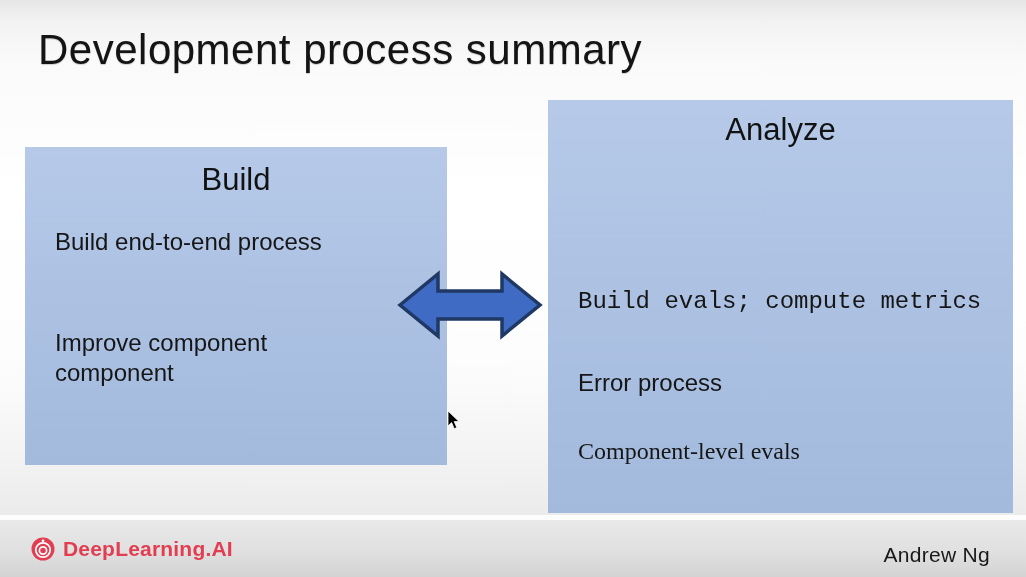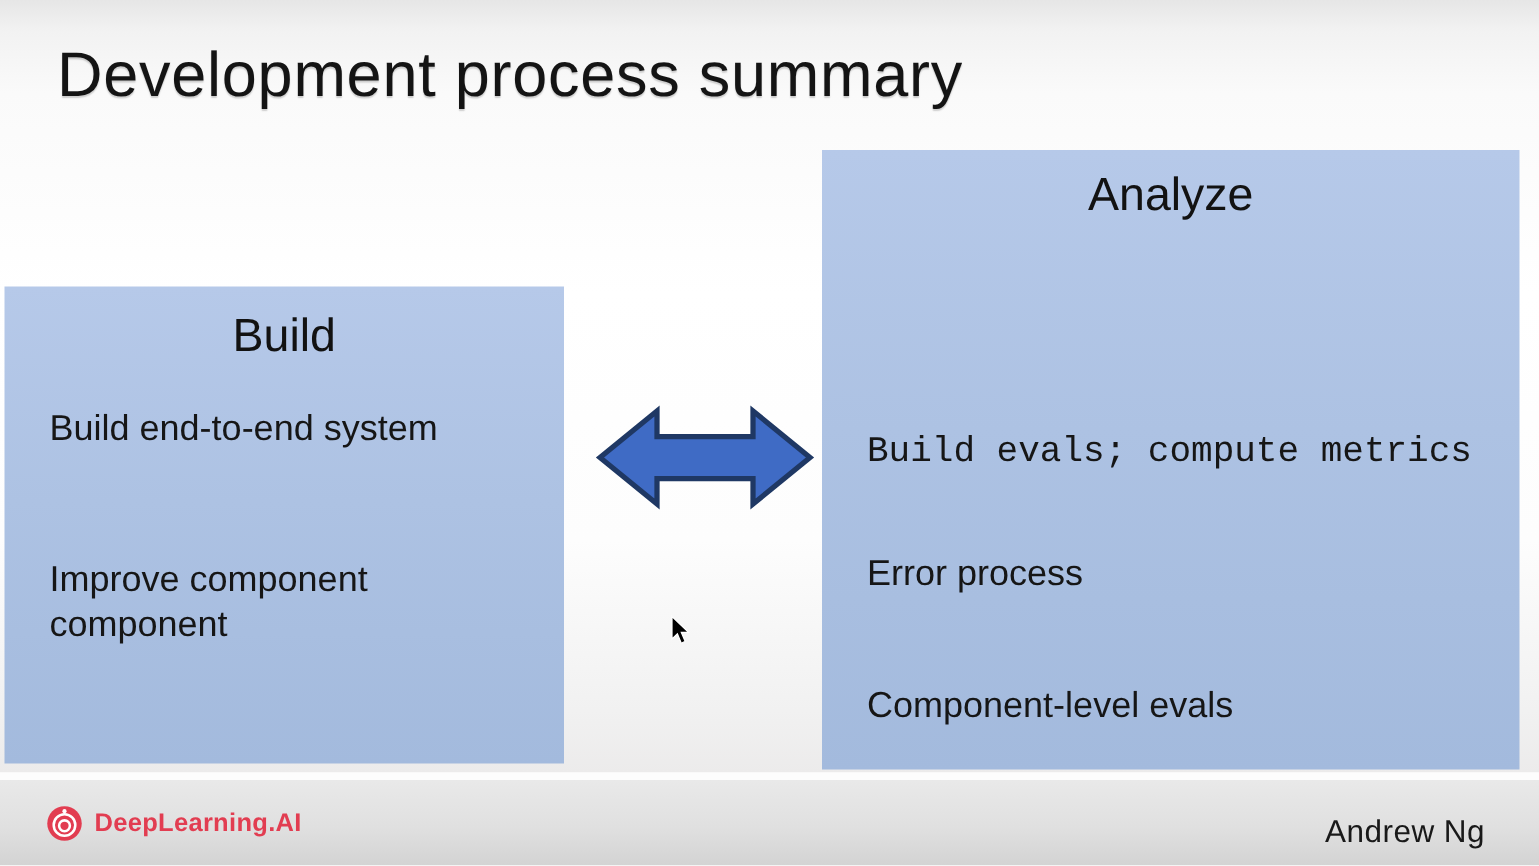--- a/index.html
+++ b/index.html
@@ -36,22 +36,22 @@
     letter-spacing: 0.5px;
     color: #141414;
     text-shadow: 0 1px 1px rgba(0,0,0,0.18);
     white-space: nowrap;
   }
   .box {
     position: absolute;
     background: linear-gradient(180deg, #b6c9e9 0%, #adc2e3 45%, #a3badd 100%);
   }
   .box-build {
-    left: 3px; top: 147px;
-    width: 373px; height: 318px; margin-top: 44px;
+    left: 25px; top: 147px;
+    width: 422px; height: 318px;
   }
   .box-analyze {
     left: 548px; top: 100px;
     width: 465px; height: 413px;
   }
   .box-heading {
     position: absolute;
     left: 0; right: 0;
     text-align: center;
     font-size: 31px;
@@ -70,21 +70,21 @@
   }
   .box-item.wrap {
     white-space: normal;
     max-width: 255px;
   }
   .build-item-0 { top: 80px; }
   .build-item-1 { top: 181px; }
   .analyze-item-0 { top: 104px; }
   .analyze-item-1 { top: 187px; font-family: Liberation Mono, monospace; }
   .analyze-item-2 { top: 268px; }
-  .analyze-item-3 { top: 356px; }
+  .analyze-item-3 { top: 336px; font-family: Liberation Serif, serif; }
   .arrow-wrap {
     position: absolute;
     left: 397px; top: 268px;
     width: 146px; height: 74px;
   }
   .cursor-wrap {
     position: absolute;
     left: 447px; top: 410px;
     width: 14px; height: 21px;
   }
@@ -105,21 +105,21 @@
     align-items: center;
     justify-content: space-between;
     padding: 0 36px 0 30px;
   }
   .brand {
     display: flex;
     align-items: center;
     gap: 7px;
   }
   .brand-text {
-    font-size: 17px;
+    font-size: 21px;
     font-weight: bold;
     letter-spacing: 0.2px;
     color: #e23d51;
   }
   .author {
     font-size: 21px;
     color: #191919;
     letter-spacing: 0.3px;
     margin-top: 12px;
   }
@@ -128,21 +128,21 @@
 <body>
 
 <div class="stage">
 
   <div class="slide">
 
     <div class="slide-title">Development process summary</div>
 
     <div class="box box-build">
       <div class="box-heading">Build</div>
-      <div class="box-item build-item-0">Build end-to-end system</div>
+      <div class="box-item build-item-0">Build end-to-end process</div>
       <div class="box-item wrap build-item-1">Improve component component</div>
     </div>
 
     <div class="box box-analyze">
       <div class="box-heading">Analyze</div>
       <div class="box-item analyze-item-1">Build evals; compute metrics</div>
       <div class="box-item analyze-item-2">Error process</div>
       <div class="box-item analyze-item-3">Component-level evals</div>
     </div>
 

